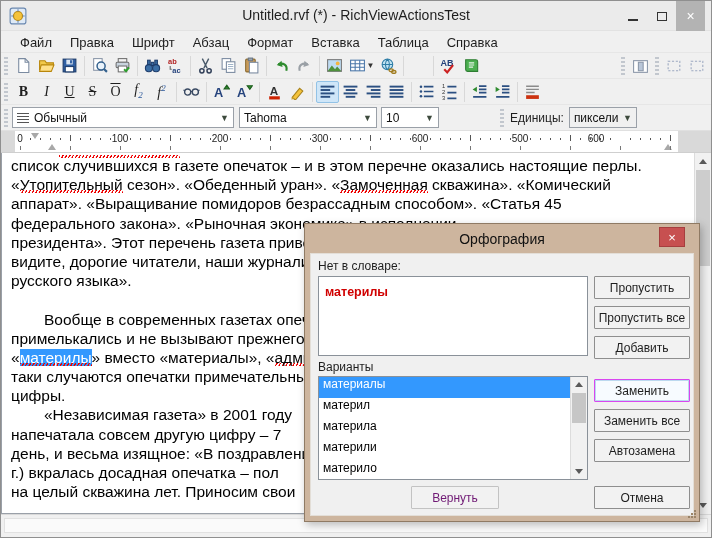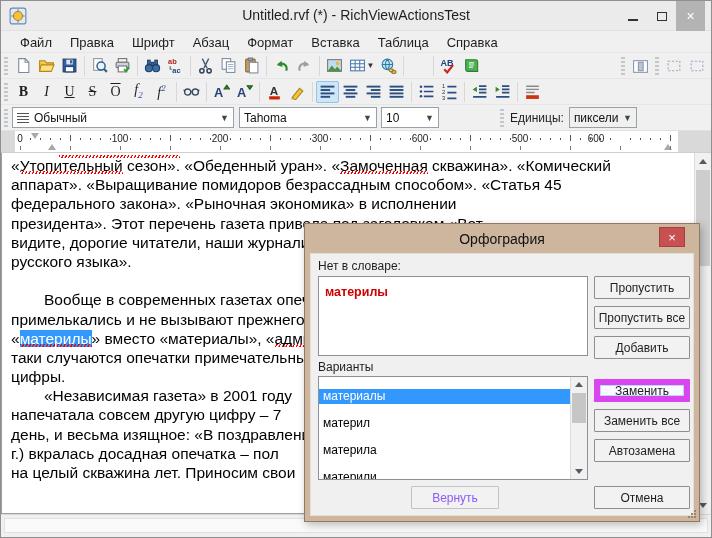--- a/index.html
+++ b/index.html
@@ -74,25 +74,25 @@
   
   .dlg { position:absolute; left:303px; top:222px; width:396px; height:299px; background:#cdb59e; border:1px solid #8f7a64; z-index:10; box-shadow:2px 3px 8px rgba(0,0,0,.25); }
   .dlg-title { position:absolute; left:0; top:0; right:0; height:29px; }
   .dlg-title .t { position:absolute; left:0; right:0; top:7px; text-align:center; font-size:14px; color:#111; }
   .dlg-close { position:absolute; right:14px; top:3px; width:26px; height:20px; background:#c75050; border:1px solid #a63e3e; color:#fff; font-size:13px; display:flex; align-items:center; justify-content:center; }
   .dlg-body { position:absolute; left:5px; right:5px; top:29px; bottom:5px; background:#f0f0f0; border:1px solid #e3ded7; }
   .dlbl { position:absolute; font-size:12px; color:#1e1e1e; }
   .wordbox { position:absolute; left:7px; top:22px; width:270px; height:80px; background:#fff; border:1px solid #8a9199; padding:5px 6px; }
   .badword { color:#d00000; font-weight:bold; font-size:12.5px; }
   .dbtn { position:absolute; width:96px; height:23px; background:#f2f2f2; border:1px solid #8e8e8e; font-size:12px; color:#1e1e1e; display:flex; align-items:center; justify-content:center; border-radius:1px; }
-  .dbtn.focus { border:6px solid #d946ef; box-shadow:inset 0 0 0 1px #bcd9ef; background:#f7fbff; }
-  .dbtn.disabled { color:#8b5cf6; border-color:#c3c3c3; }
+  .dbtn.focus { border:1px solid #d946ef; box-shadow:inset 0 0 0 1px #bcd9ef; background:#f7fbff; }
+  .dbtn.disabled { color:#701a75; border-color:#c3c3c3; }
   .listbox { position:absolute; left:7px; top:122px; width:270px; height:104px; background:#fff; border:1px solid #8a9199; overflow:hidden; }
   .lb-inner { position:absolute; left:0; top:0; right:17px; bottom:0; }
-  .lb-item { height:15px; line-height:14.6px; font-size:12px; padding-left:4px; color:#000; white-space:nowrap;margin-top:12px; }
+  .lb-item { height:21px; line-height:14.6px; font-size:12px; padding-left:4px; color:#000; white-space:nowrap; }
   .lb-item.selected { background:#3398fe; color:#fff; }
   .lb-scroll { position:absolute; right:0; top:0; bottom:0; width:17px; background:#f1f1f1; border-left:1px solid #dcdcdc; }
   .lb-thumb { position:absolute; left:1px; right:1px; top:16px; height:30px; background:#c6c6c6; }
   .dgrip { position:absolute; right:2px; bottom:2px; width:10px; height:10px;
            background:radial-gradient(circle at 8px 2px,#9b8468 1px,rgba(0,0,0,0) 1.4px),
                       radial-gradient(circle at 5px 5px,#9b8468 1px,rgba(0,0,0,0) 1.4px),
                       radial-gradient(circle at 8px 5px,#9b8468 1px,rgba(0,0,0,0) 1.4px),
                       radial-gradient(circle at 2px 8px,#9b8468 1px,rgba(0,0,0,0) 1.4px),
                       radial-gradient(circle at 5px 8px,#9b8468 1px,rgba(0,0,0,0) 1.4px),
                       radial-gradient(circle at 8px 8px,#9b8468 1px,rgba(0,0,0,0) 1.4px); }
@@ -629,20 +629,21 @@
       <div class="rnum" style="left: 219px;">200</div>
       <div class="rnum" style="left: 319px;">300</div>
       <div class="rnum" style="left: 419px;">600</div>
       <div class="rnum" style="left: 519px;">500</div>
       <div class="rnum" style="left: 595px;">600</div>
     </div>
 
   <div class="docwrap">
     <div class="topfrag"></div>
     <div class="doc" id="doc">
+        <div class="dl"><span>список случившихся в газете опечаток – и в этом перечне оказались настоящие перлы.</span></div>
         <div class="dl"><span>«</span><span class="sq ">Утопительный</span><span> сезон». «Обеденный уран». «</span><span class="sq ">Замоченная</span><span> скважина». «Комический</span></div>
         <div class="dl"><span>аппарат». «Выращивание помидоров безрассадным способом». «Статья 45</span></div>
         <div class="dl"><span>федерального закона». «Рыночная экономика» в исполнении</span></div>
         <div class="dl"><span>президента». Этот перечень газета привела под заголовком «Вот</span></div>
         <div class="dl"><span>видите, дорогие читатели, наши журналисты не знают толком</span></div>
         <div class="dl"><span>русского языка».</span></div>
         <div class="dl"></div>
         <div class="dl ind"><span>Вообще в современных газетах опечатки так</span></div>
         <div class="dl"><span>примелькались и не вызывают прежнего интереса:</span></div>
         <div class="dl"><span>«</span><span class="sq sel">материлы</span><span>» вместо «материалы», «</span><span class="sq ">администрация</span></div>

